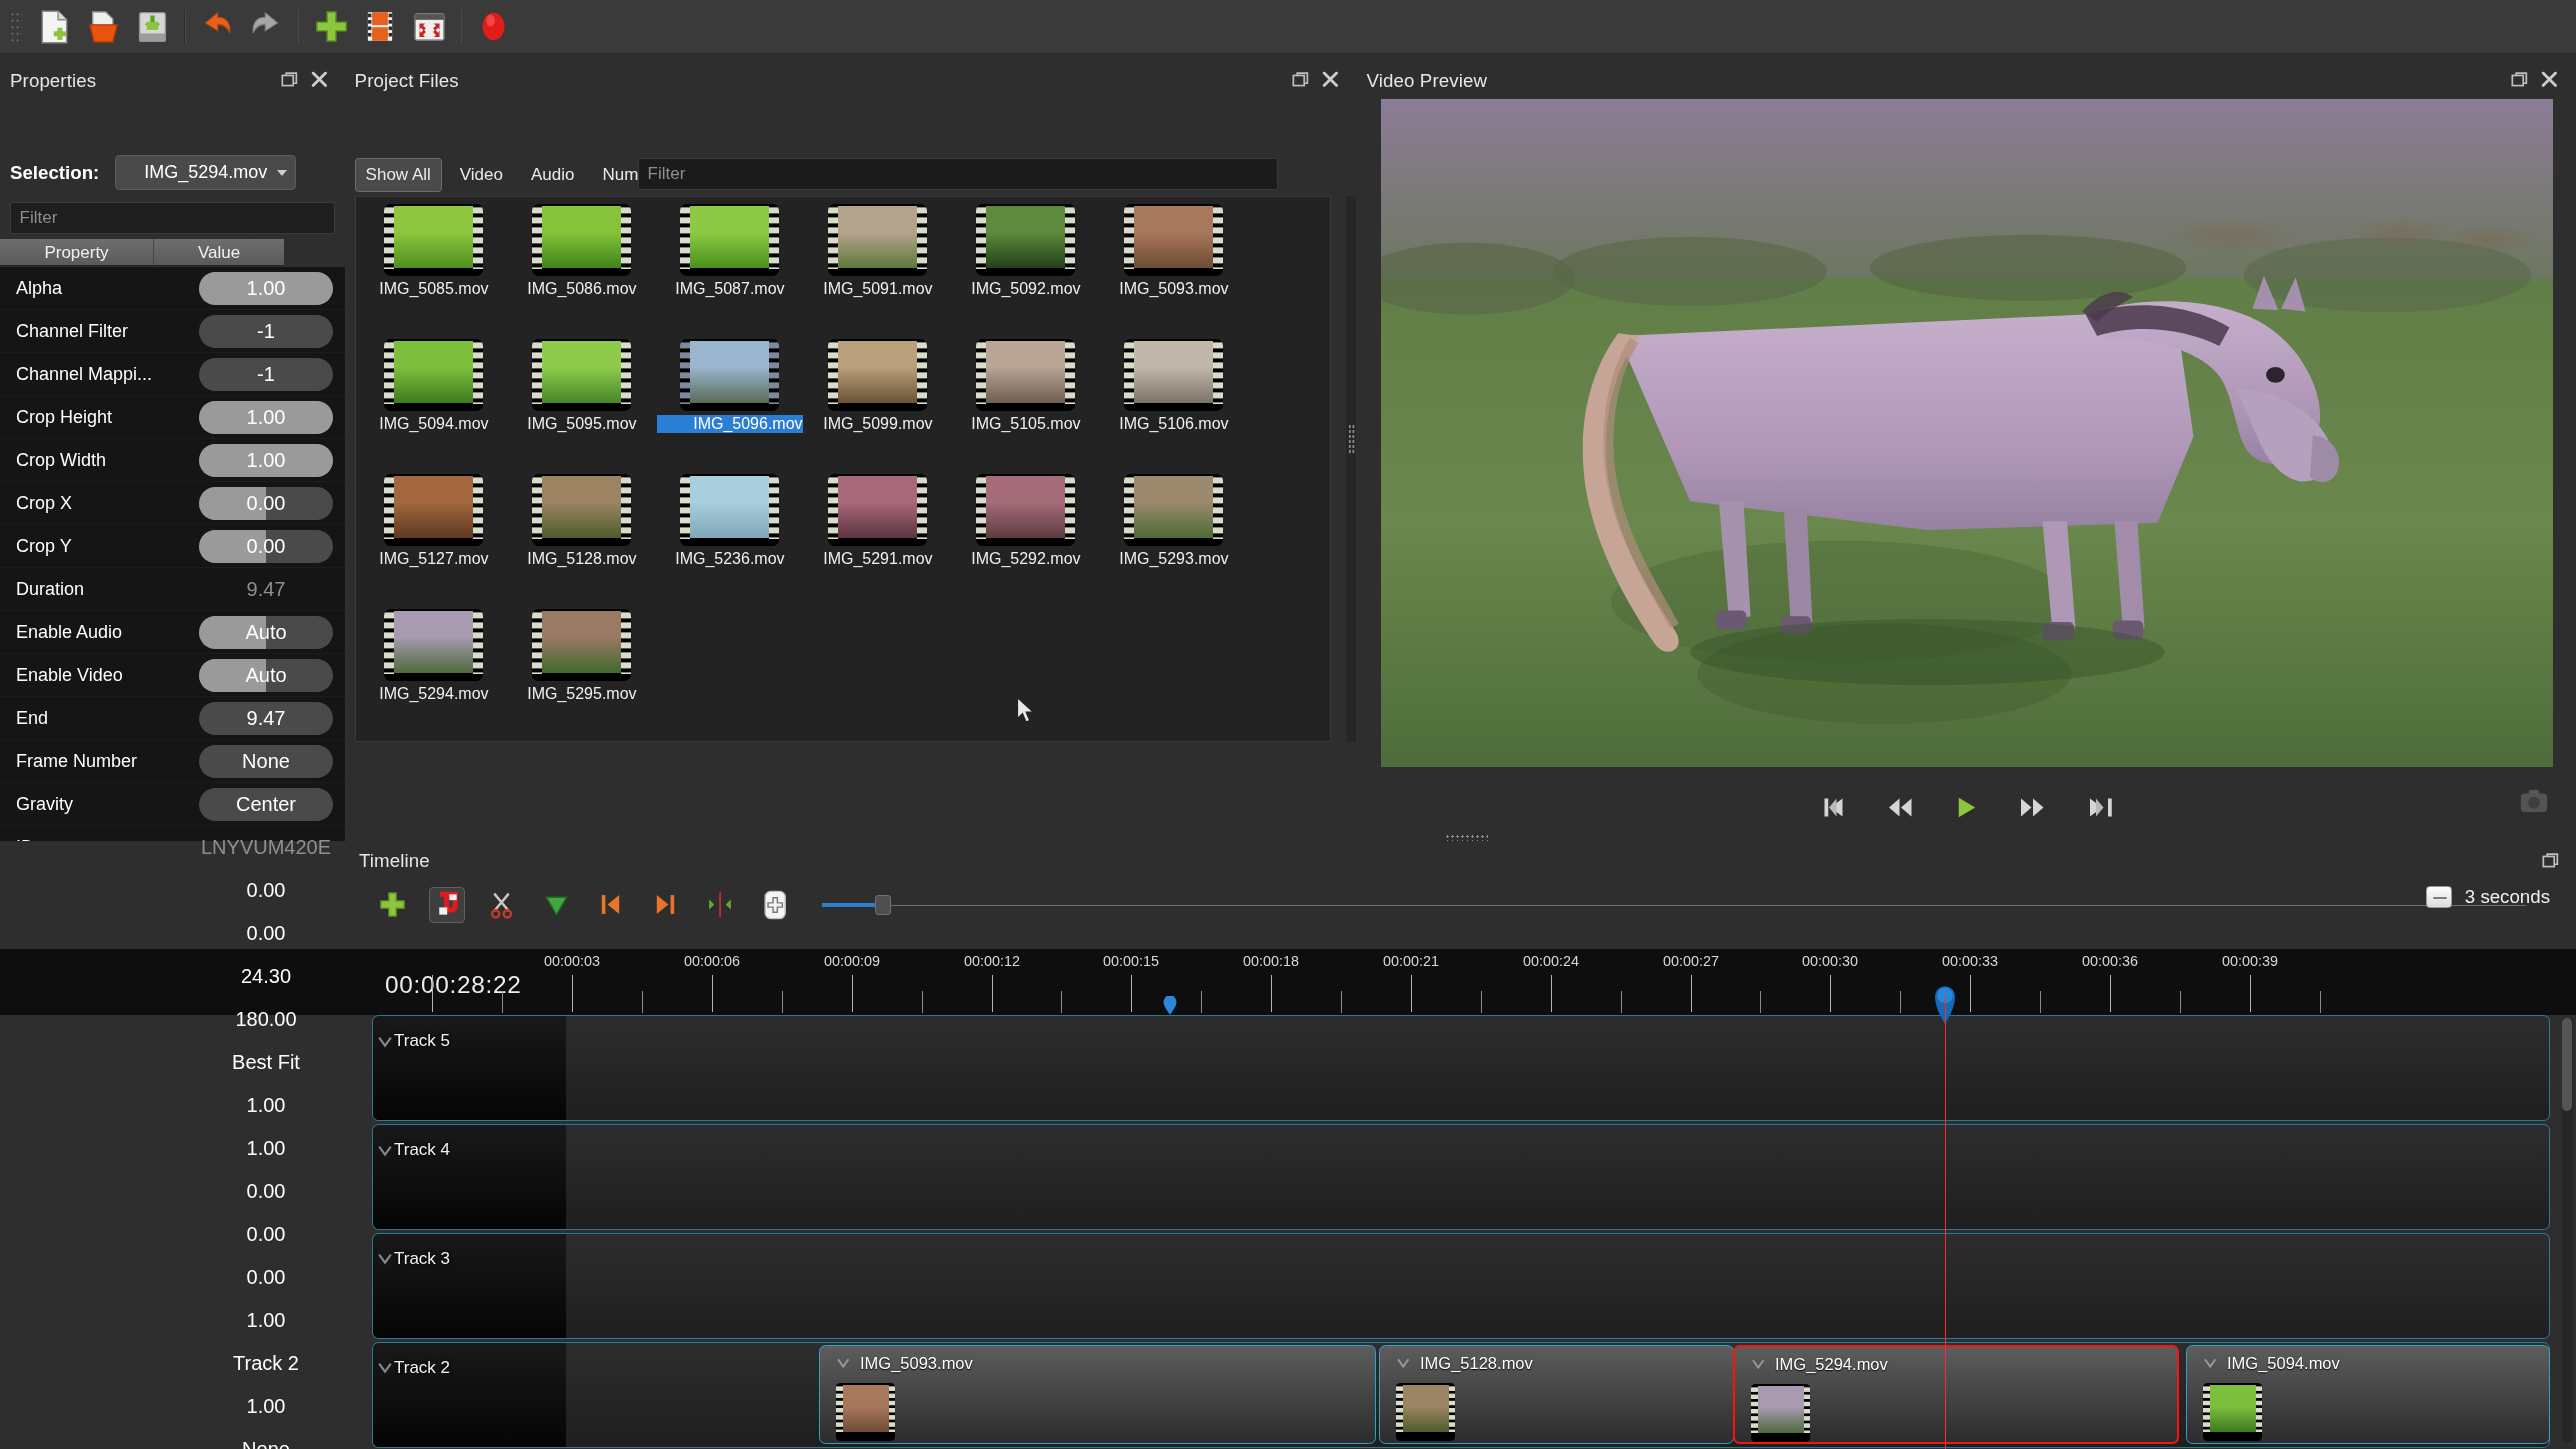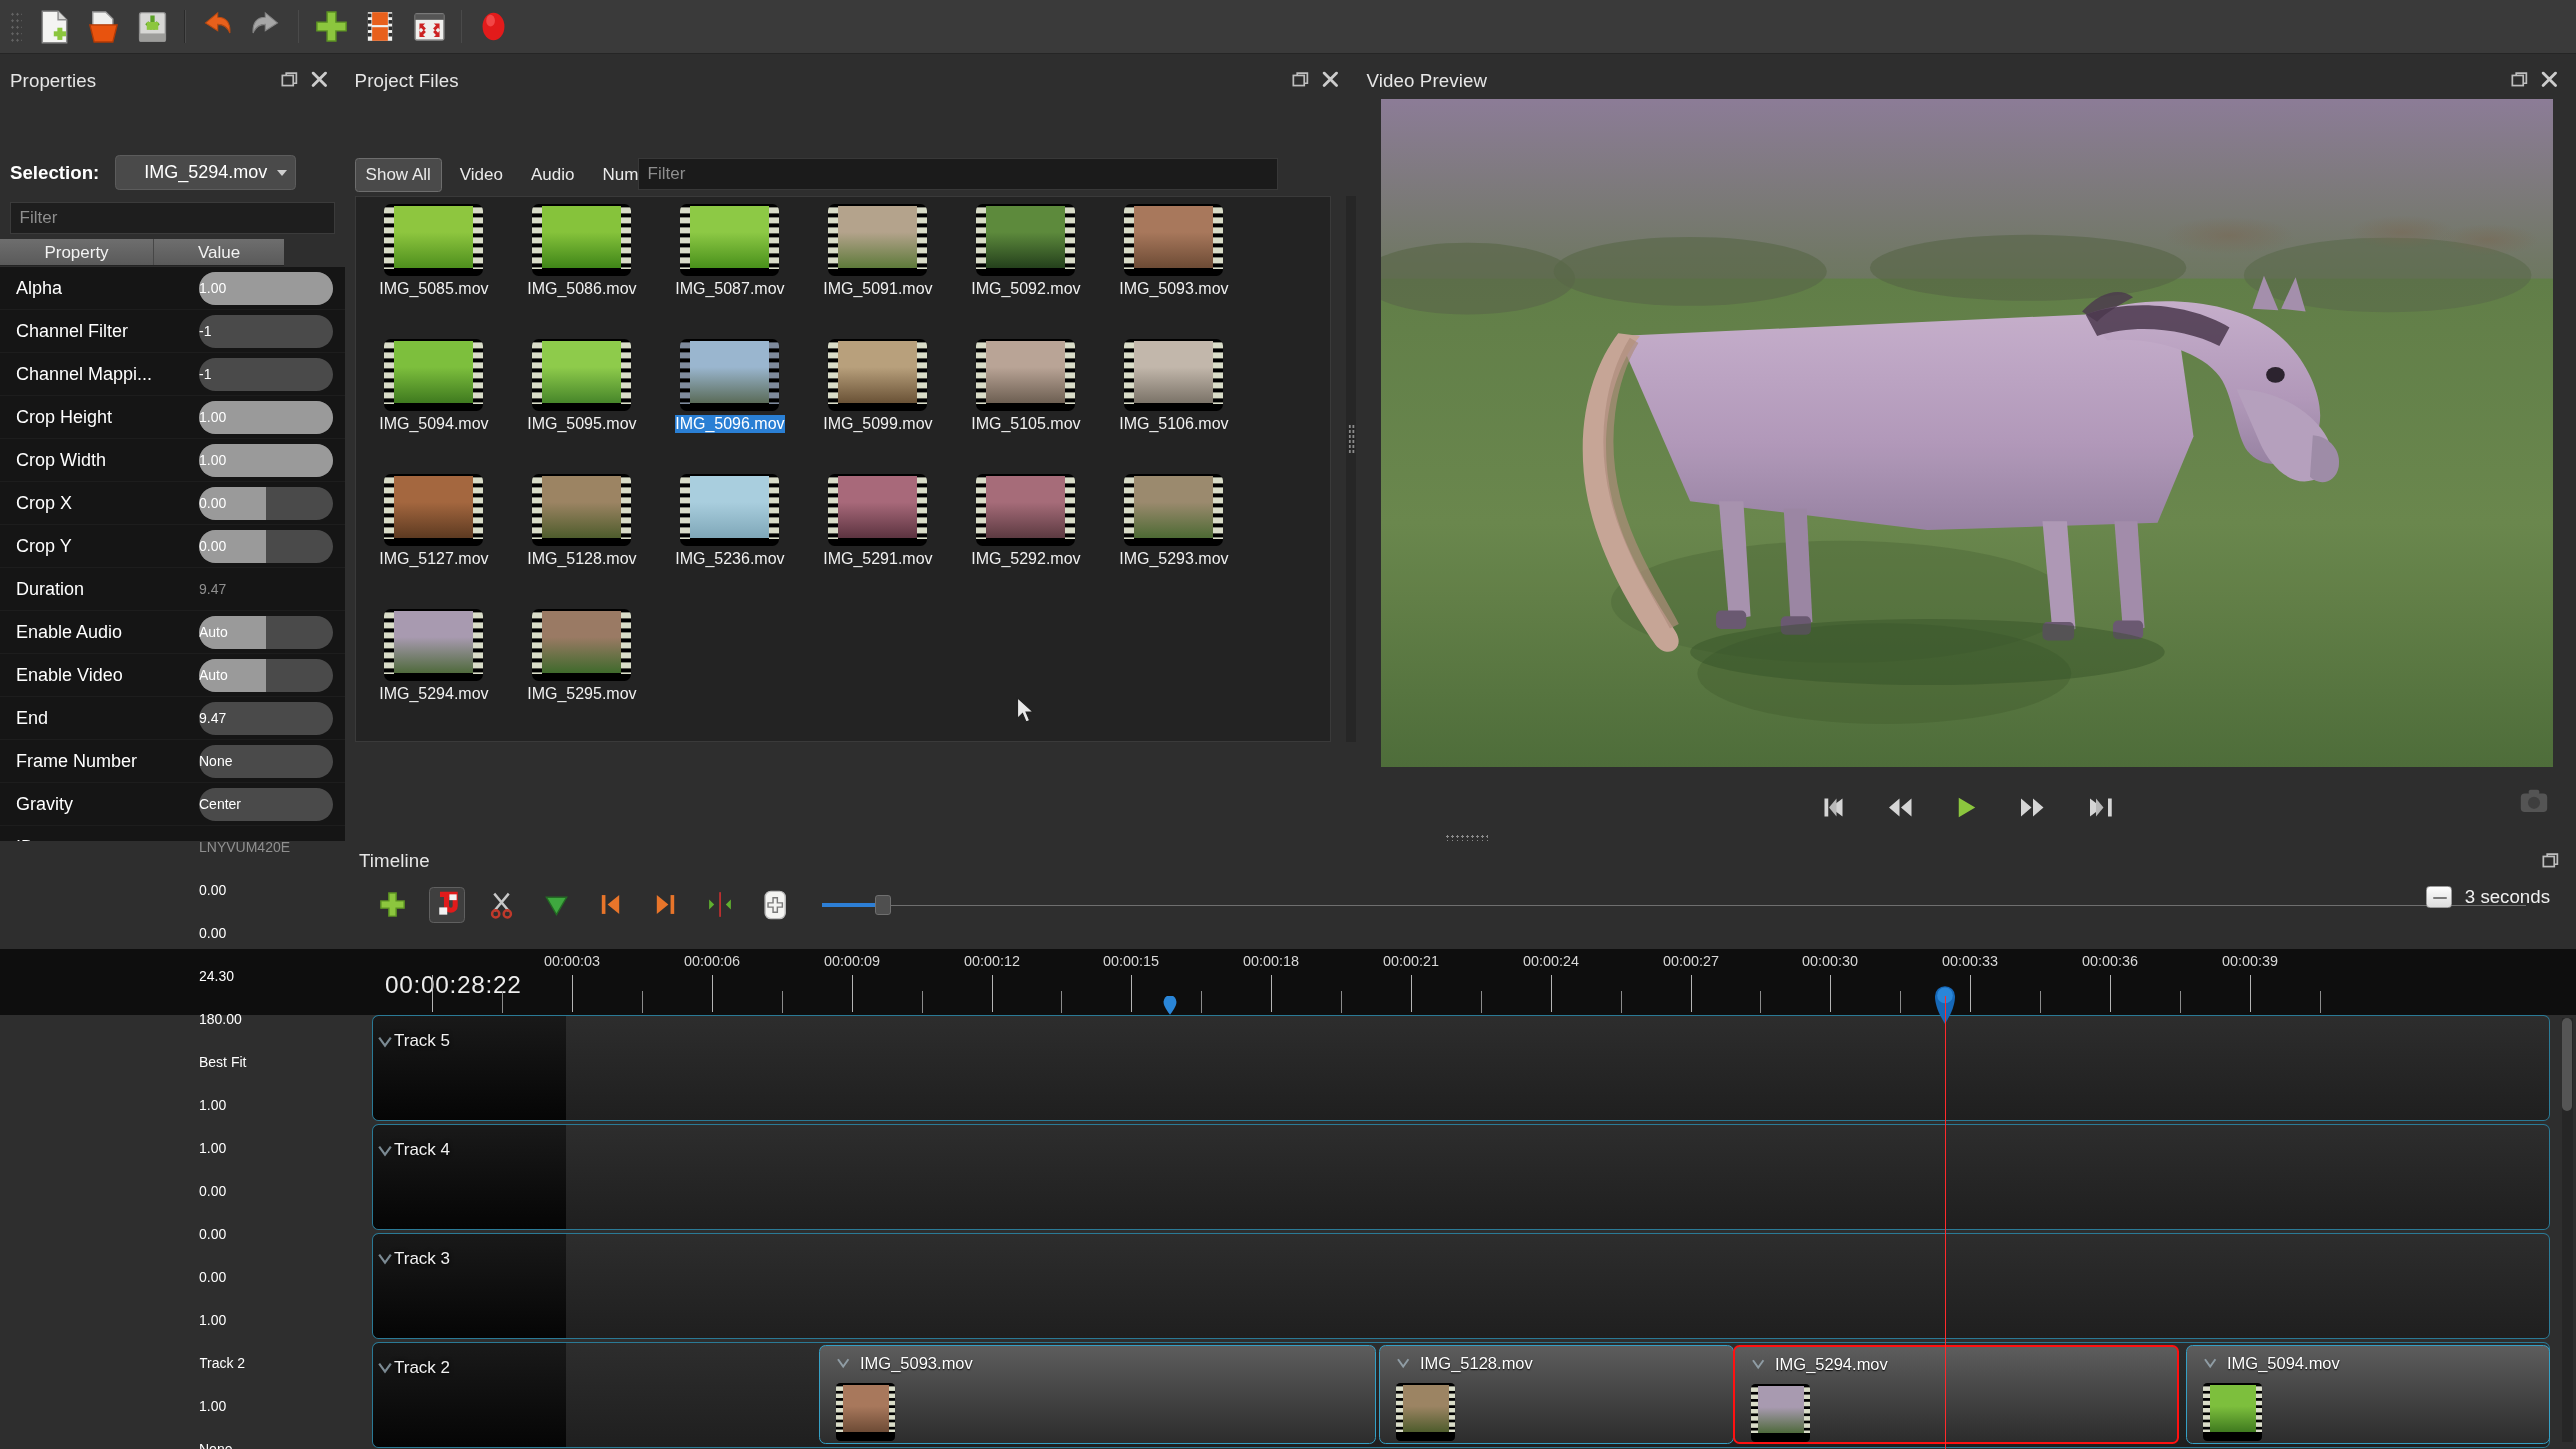--- a/index.html
+++ b/index.html
@@ -55,22 +55,22 @@
   .prop-head div { font-size:17px; color:#f2f2f2; text-align:center; line-height:27px; }
   .ph-prop { width:187px; border-right:0.7px solid #474747; }
   .ph-val { width:158px; }
   .prop-rows { position:absolute; left:0; top:213px; width:345px; height:1236px; overflow:hidden; }
   .prow { display:flex; height:43px; align-items:center;
           border-bottom:0.7px solid #1d1d1d; background:#151515; }
   .prow .pname { width:187px; font-size:18px; color:#ffffff; padding-left:16px;
                  white-space:nowrap; overflow:hidden; }
   .prow .pval { width:158px; display:flex; align-items:center; justify-content:center; }
   .pill { width:134px; height:33px; border-radius:16.5px; background:#4a4a4a;
-          display:flex; align-items:center; 
-          font-size:14px; color:#ffffff; position:relative; overflow:hidden;
+          display:flex; align-items:center; justify-content:center;
+          font-size:20px; color:#ffffff; position:relative; overflow:hidden;
           cursor:pointer; }
   .pill .fill { position:absolute; left:0; top:0; bottom:0; background:#9a9a9a; }
   .pill span { position:relative; z-index:2; }
   .pill.readonly { background:transparent; color:#8f8f8f; cursor:default; }
 
   
   #projectfiles { position:absolute; left:346px; top:54px; width:1011px; height:733px; background:#2e2e2e; }
   .pf-tabs { position:absolute; left:8.6px; top:104px; display:flex; align-items:center; gap:8px; }
   .pf-tab { font-size:17px; color:#eaeaea; padding:5.8px 10px; cursor:pointer; }
   .pf-tab.active { background:#4a4a4a; border:0.7px solid #6d6d6d; border-radius:3.6px; }
@@ -84,21 +84,21 @@
            display:flex; flex-direction:column; align-items:center; cursor:pointer; }
   .thumb { width:99px; height:72px; background:#000; border-radius:6.5px;
            display:flex; align-items:flex-start; overflow:hidden; position:relative; }
   .perfs { width:10px; height:63px; margin-top:2.2px; flex:0 0 10px;
     background-image:linear-gradient(#d9dcc8 0 5.8px, transparent 5.8px 10px);
     background-size:100% 10px; background-repeat:repeat-y;
     background-position:0 1.4px; }
   .perfs.dark { background-image:linear-gradient(#7e8a9c 0 5.8px, transparent 5.8px 10px); }
   .tpic { flex:1; height:62px; margin-top:2.2px; }
   .fname { font-size:16px; color:#f0f0f0; margin-top:4.3px; white-space:nowrap; }
-  .fitem.selected .fname { background:#2a7fd4; color:#ffffff; }
+  .fitem.selected .fname { background:#2a7fd4; color:#ffffff;padding-left:36px; }
   .pf-scroll { position:absolute; right:1.4px; top:142px; width:10px; height:546px; background:#262626; }
   .pf-splitter { position:absolute; left:1348px; top:424px; width:7.2px; height:29px;
      background-image:radial-gradient(#8a8a8a 1px, transparent 1.1px);
      background-size:3.6px 5px; }
 
   
   #videopreview { position:absolute; left:1358px; top:54px; width:1218px; height:776px; background:#2e2e2e; }
   .vp-stage { position:absolute; left:23px; top:45px; width:1172px; height:668px;
      background:#111; overflow:hidden; }
   .vp-controls { position:absolute; left:0; top:728px; width:1218px; height:50px;

